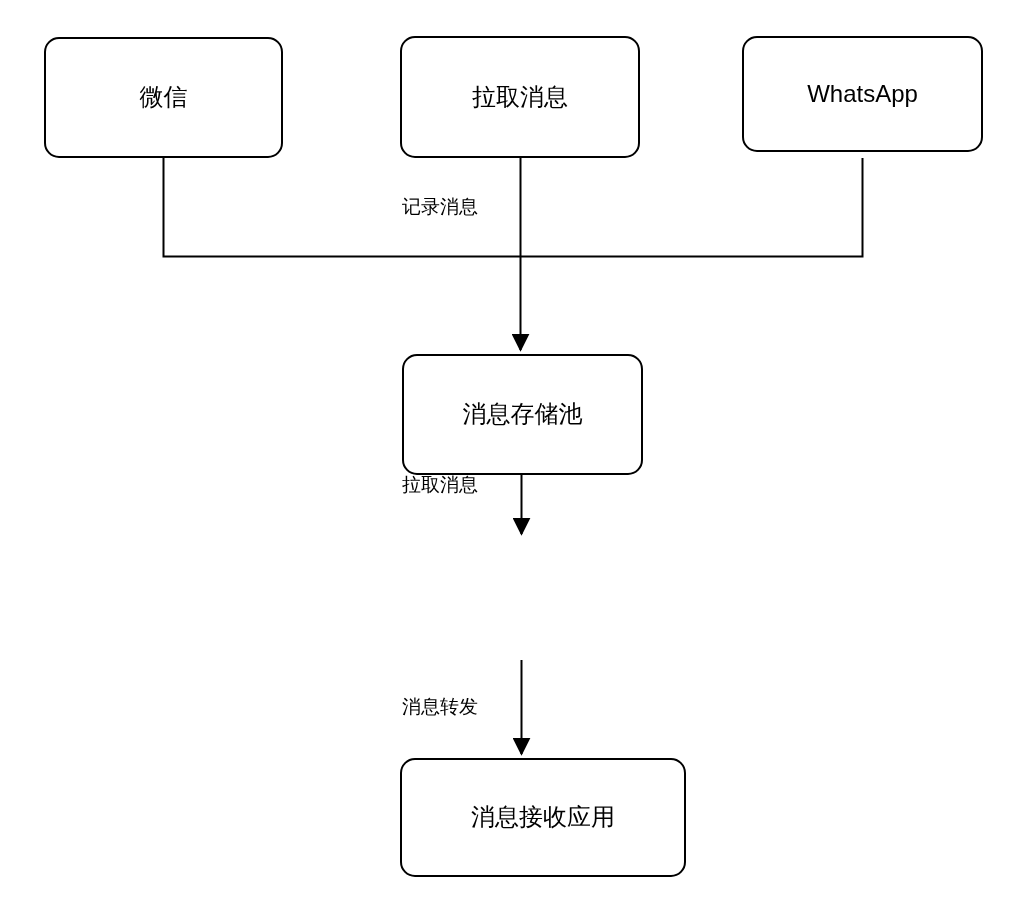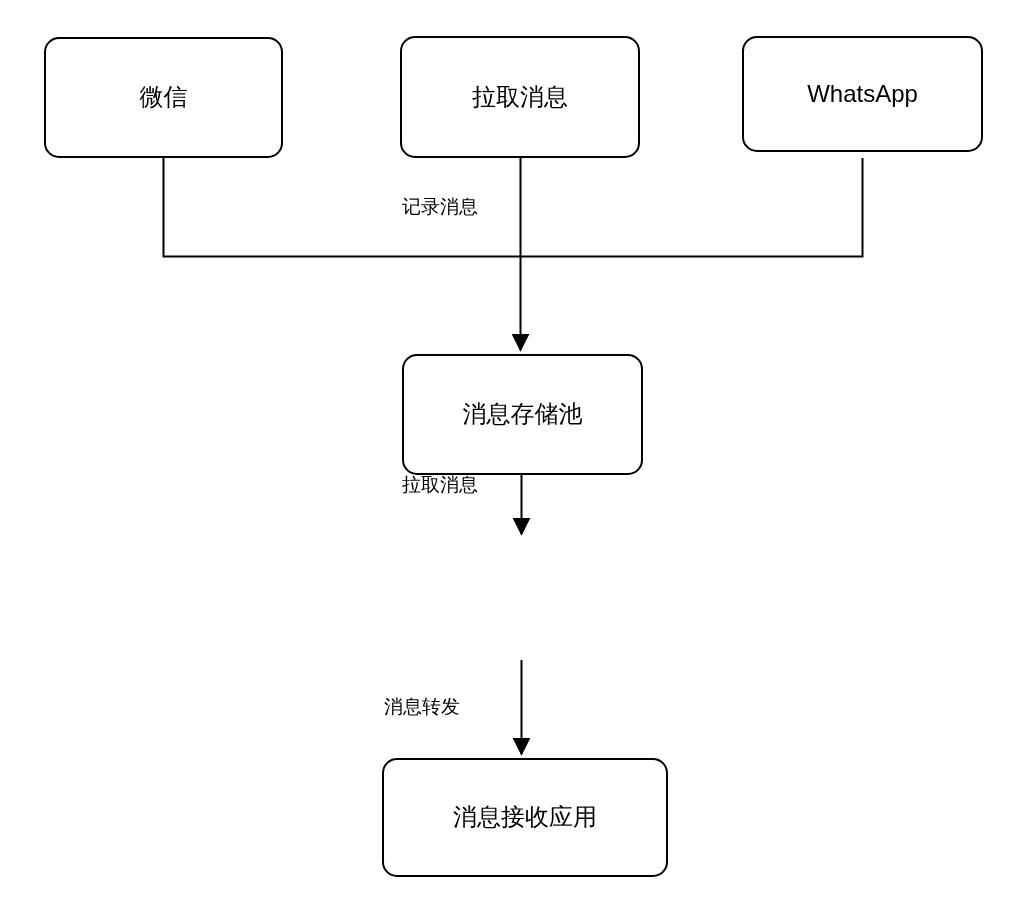--- a/index.html
+++ b/index.html
@@ -35,30 +35,30 @@
     justify-content: center;
     text-align: right;
     font-size: 24px;
     line-height: 1.35;
   }
   .node-wechat     { left: 44px;  top: 37px;  width: 239px; height: 121px; }
   .node-wecom      { left: 400px; top: 36px;  width: 240px; height: 122px; }
   .node-whatsapp   { left: 742px; top: 36px;  width: 241px; height: 116px; }
   .node-storage    { left: 402px; top: 354px; width: 241px; height: 121px; }
   .node-aggregator { left: 402px; top: 538px; width: 240px; height: 122px; }
-  .node-receiver   { left: 382px; top: 758px; width: 286px; height: 119px; }
+  .node-receiver   { left: 400px; top: 758px; width: 286px; height: 119px; }
   .edge-label {
     position: absolute;
     font-size: 19px;
     line-height: 24px;
     white-space: nowrap;
   }
   .label-record  { left: 402px; top: 195px; }
   .label-pull    { left: 402px; top: 473px; }
-  .label-forward { left: 384px; top: 695px; }
+  .label-forward { left: 402px; top: 695px; }
 </style>
 </head>
 <body>
 
 <div class="canvas">
 
   <svg class="connectors" viewBox="0 0 1036 904" xmlns="http://www.w3.org/2000/svg">
     <defs>
       <marker id="arrow" viewBox="0 0 10 10" refX="9" refY="5" markerWidth="9" markerHeight="9" orient="auto-start-reverse">
         <path d="M0,0 L10,5 L0,10 z" fill="#000000"></path>

